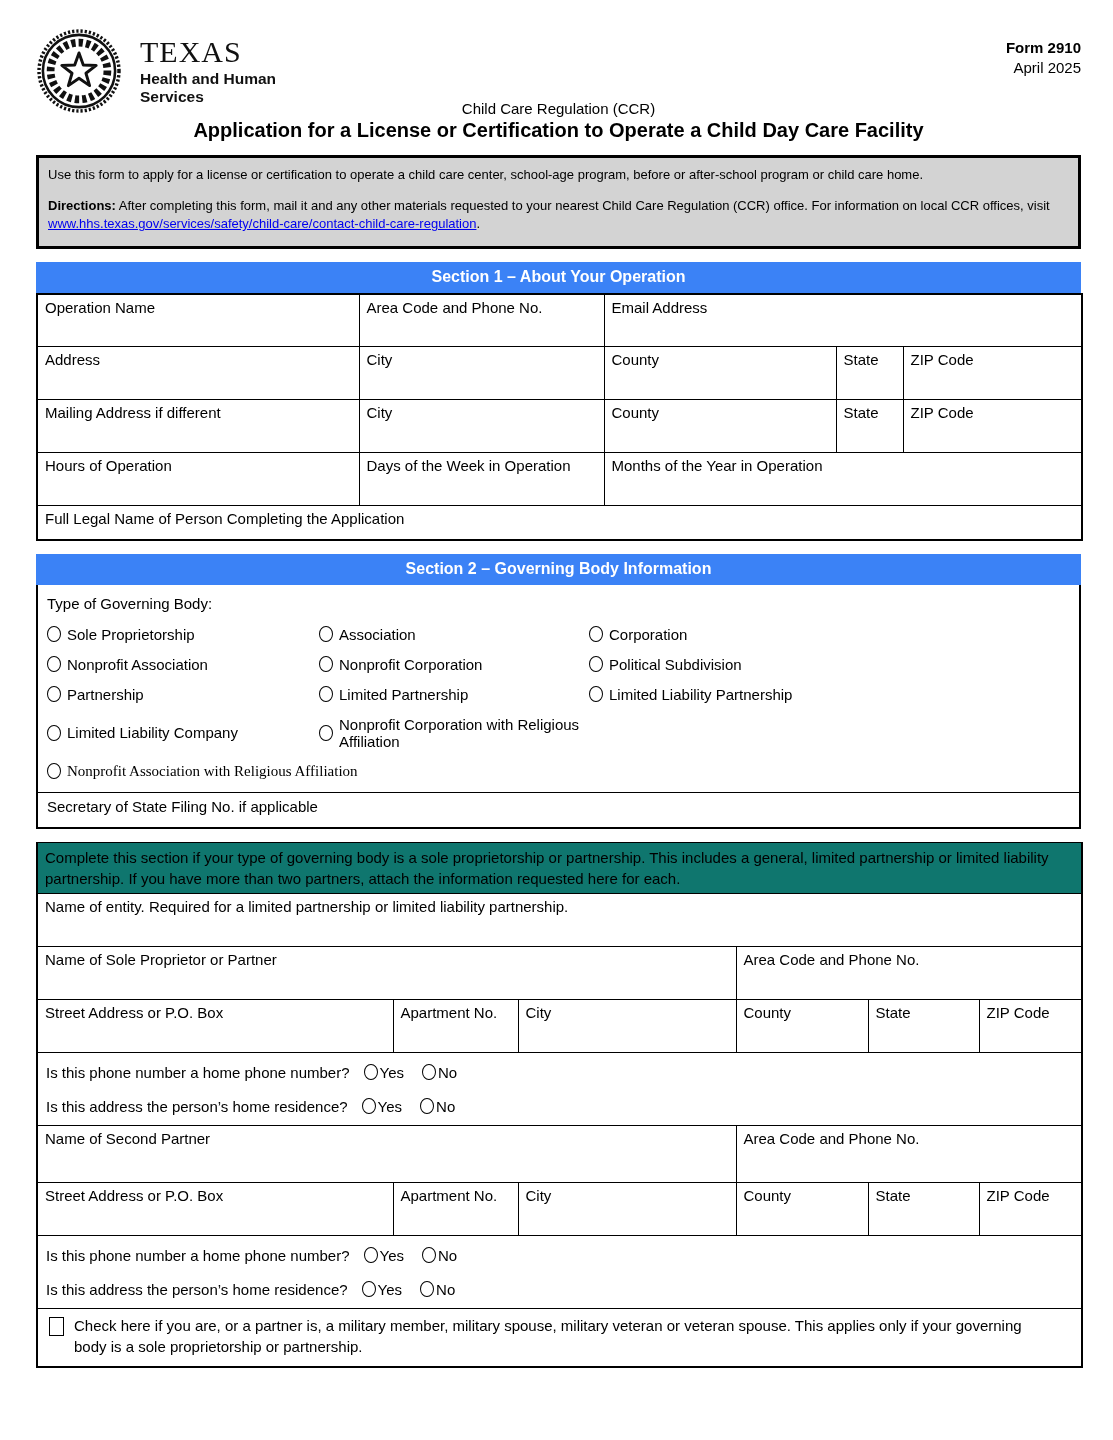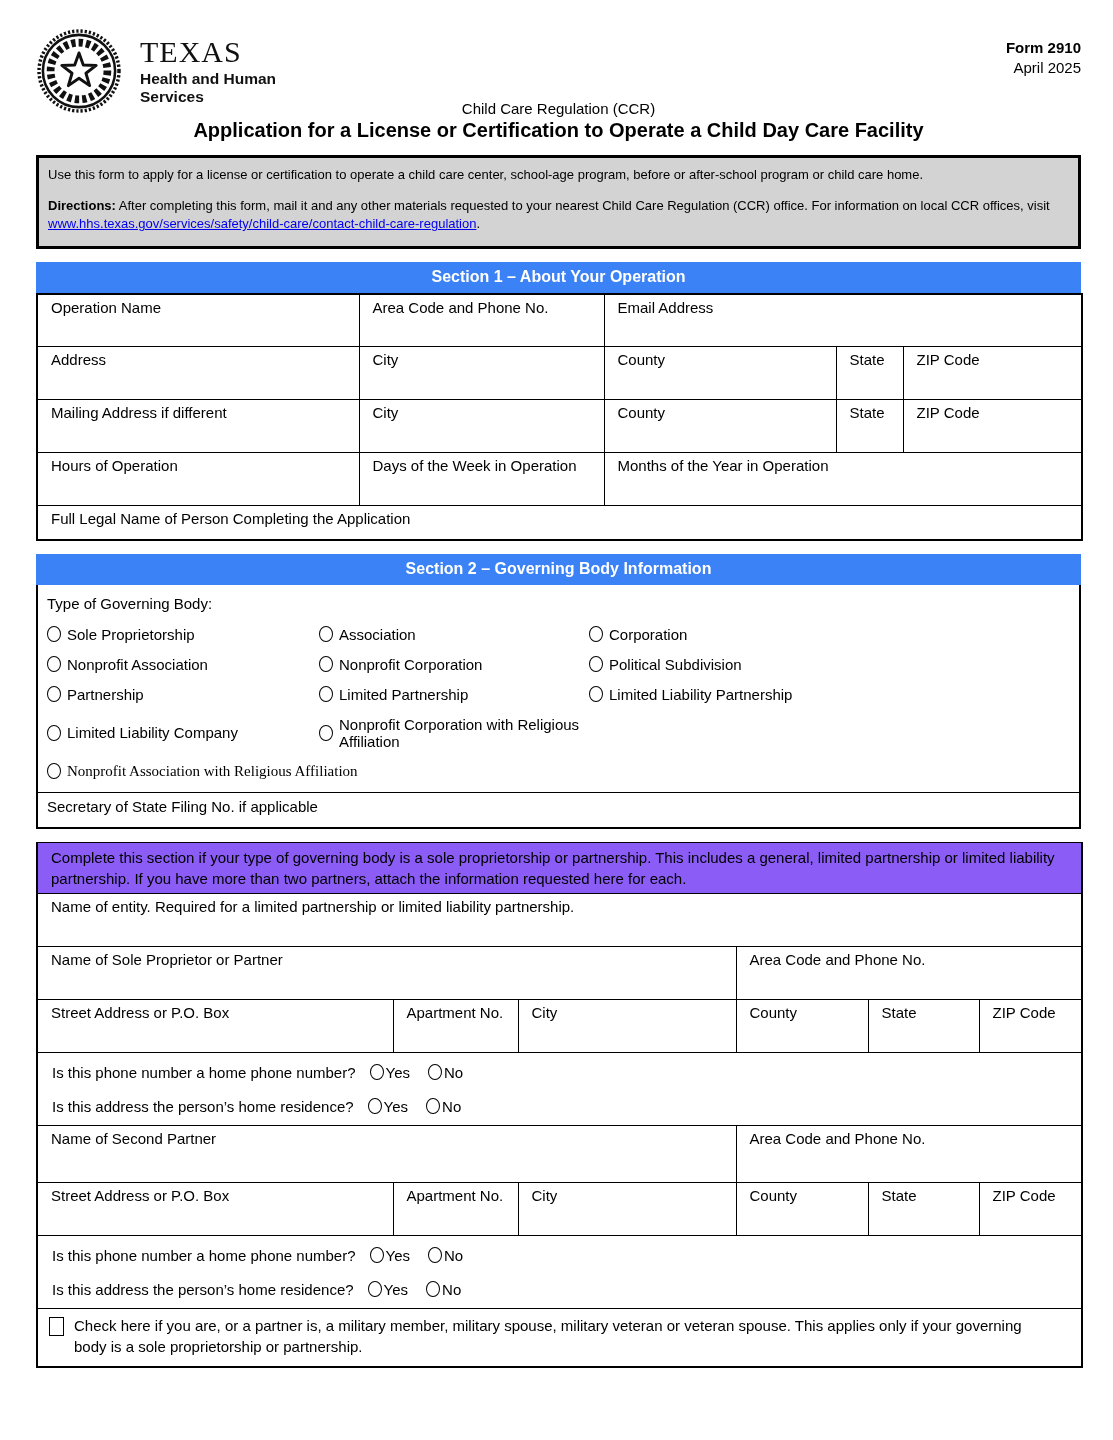--- a/index.html
+++ b/index.html
@@ -49,27 +49,27 @@
   .sec { margin-top: 13px; }
 
   
   table.formtbl {
     width: 100%; border-collapse: collapse; table-layout: fixed;
     border: 2px solid #000;
   }
   table.formtbl td {
     border: 1px solid #000;
     vertical-align: top;
-    padding: 4px 13px;
+    padding: 4px 7px;
     font-size: 15px;
   }
   td.h53  { height: 53px; }
   td.h48  { height: 34px; }
   td.h57  { height: 57px; }
-  td.gray { background: #8b5cf6; line-height: 1.4; padding: 6px 9px; }
+  td.gray { background: #0f766e; line-height: 1.4; padding: 6px 9px; }
 
   
   .sec2box { border: 2px solid #000; border-top: none; }
   .sec2pad { padding: 10px 9px 12px 9px; }
   .gb-label { margin-bottom: 14px; }
   .gb-grid {
     display: grid;
     grid-template-columns: 272px 270px 1fr;
     row-gap: 13px;
   }

